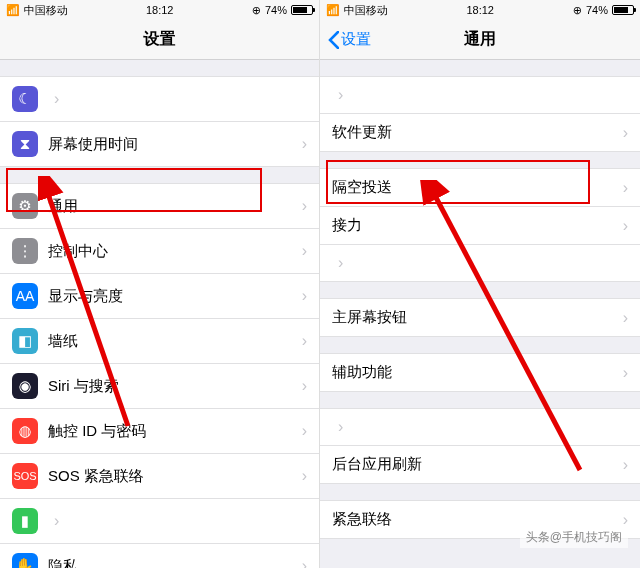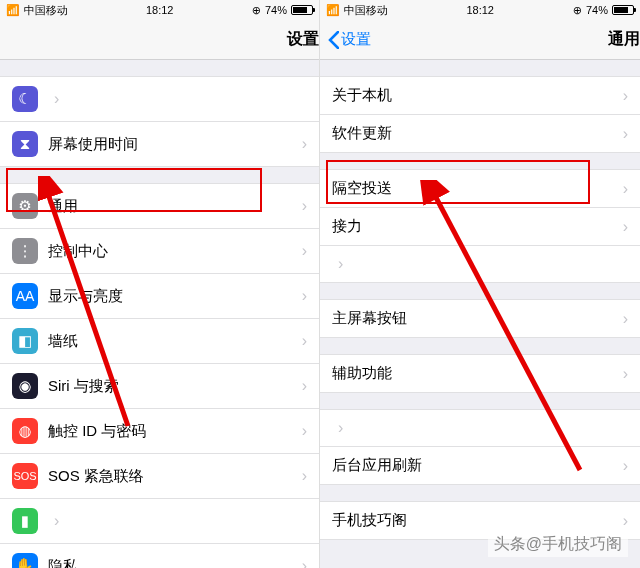--- a/index.html
+++ b/index.html
@@ -17,21 +17,21 @@
       height: 568px;
     }
     .phone { width: 320px; background: #efeff4; position: relative; overflow: hidden; }
     .phone-left { border-right: 1px solid #ddd; }
     .statusbar {
       display: flex; justify-content: space-between; align-items: center;
       padding: 3px 6px; font-size: 11px; background: #f7f7f7; height: 20px;
     }
     .sb-left, .sb-right { display: flex; align-items: center; gap: 4px; }
     .nav {
-      display: flex; align-items: center; justify-content: flex-end;
+      display: flex; align-items: center; justify-content: center;
       height: 40px; background: #f7f7f7; border-bottom: 1px solid #d1d1d3;
       position: relative;
     }
     .nav-title { font-size: 16px; font-weight: 600; }
     .nav-back {
       position: absolute; left: 8px; display: flex; align-items: center;
       color: #007aff; font-size: 15px;
     }
     .nav-back svg { width: 11px; height: 18px; margin-right: 2px; }
     .list { background: #efeff4; }
@@ -50,22 +50,22 @@
       flex-shrink: 0; color: #fff; font-size: 15px;
     }
     .row-label { flex: 1; color: #000; }
     .chev { color: #c7c7cc; font-size: 16px; margin-left: 6px; }
     .redbox {
       position: absolute; border: 2px solid #e40000;
       pointer-events: none;
     }
     .arrow { position: absolute; pointer-events: none; }
     .watermark {
-      position: absolute; bottom: 11px; right: 12px;
-      font-size: 16px; color: #888;
+      position: absolute; bottom: 20px; right: 12px;
+      font-size: 12px; color: #888;
       background: rgba(255,255,255,0.6); padding: 2px 6px;
     }
     .battery { width: 22px; height: 10px; border: 1px solid #000; border-radius: 2px; position: relative; }
     .battery::after { content:''; position:absolute; right:-3px; top:2px; width:2px; height:4px; background:#000; border-radius:0 1px 1px 0; }
     .batt-fill { position:absolute; left:1px; top:1px; bottom:1px; width:72%; background:#000; }
   </style>
 </head>
 <body>
 
 <div class="wrapper">
@@ -177,21 +177,20 @@
       <svg viewBox="0 0 11 18">
             <path d="M10 1 L2 9 L10 17" stroke="#007aff" stroke-width="2.5" fill="none" stroke-linecap="round"></path>
           </svg>
       <span>设置</span>
     </div>
     <div class="nav-title">通用</div>
   </div>
   <div class="list" id="right-list">
         <div class="list-pad"></div>
         <div class="row row-top">
-          <div class="row-label">关于本机</div>
           <div class="chev">›</div>
         </div>
         <div class="row">
           <div class="row-label">软件更新</div>
           <div class="chev">›</div>
         </div>
         <div class="list-pad"></div>
         <div class="row row-top">
           <div class="row-label">隔空投送</div>
           <div class="chev">›</div>
@@ -216,21 +215,21 @@
         <div class="list-pad"></div>
         <div class="row row-top">
           <div class="chev">›</div>
         </div>
         <div class="row">
           <div class="row-label">后台应用刷新</div>
           <div class="chev">›</div>
         </div>
         <div class="list-pad"></div>
         <div class="row row-top">
-          <div class="row-label">手机技巧阁</div>
+          <div class="row-label">紧急联络</div>
           <div class="chev">›</div>
         </div>
       </div>
 
   <div class="redbox" style="left:6px; top:160px; width:264px; height:44px;"></div>
   <svg class="arrow" style="left:100px; top:180px; width:170px; height:300px;">
     <defs>
           <marker id="ah2" markerWidth="10" markerHeight="10" refX="2" refY="3" orient="auto">
             <path d="M0,0 L0,6 L8,3 z" fill="#e40000"></path>
           </marker>

